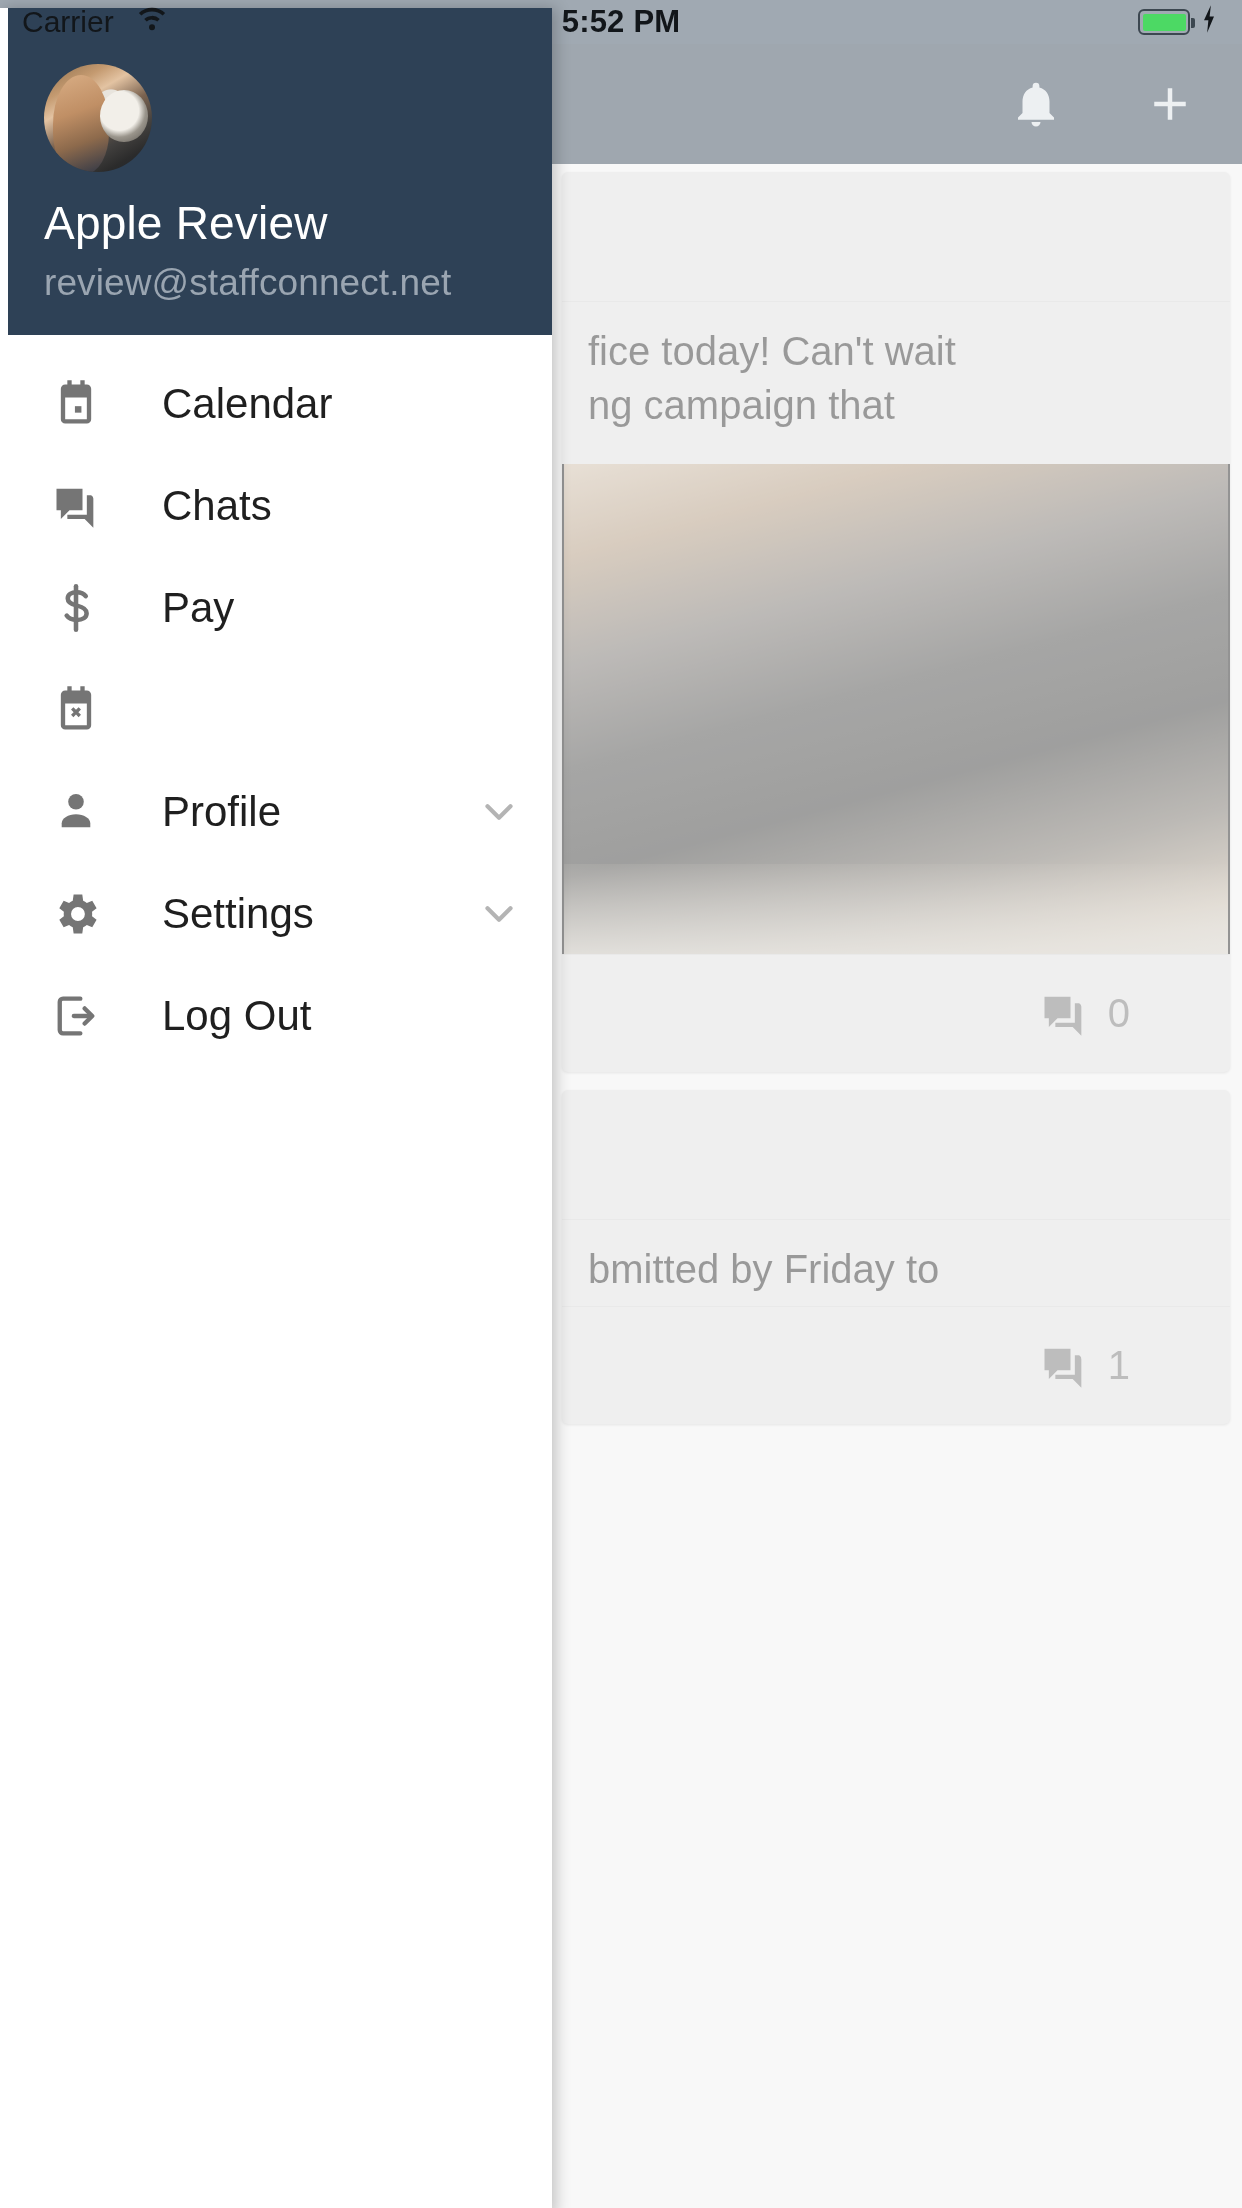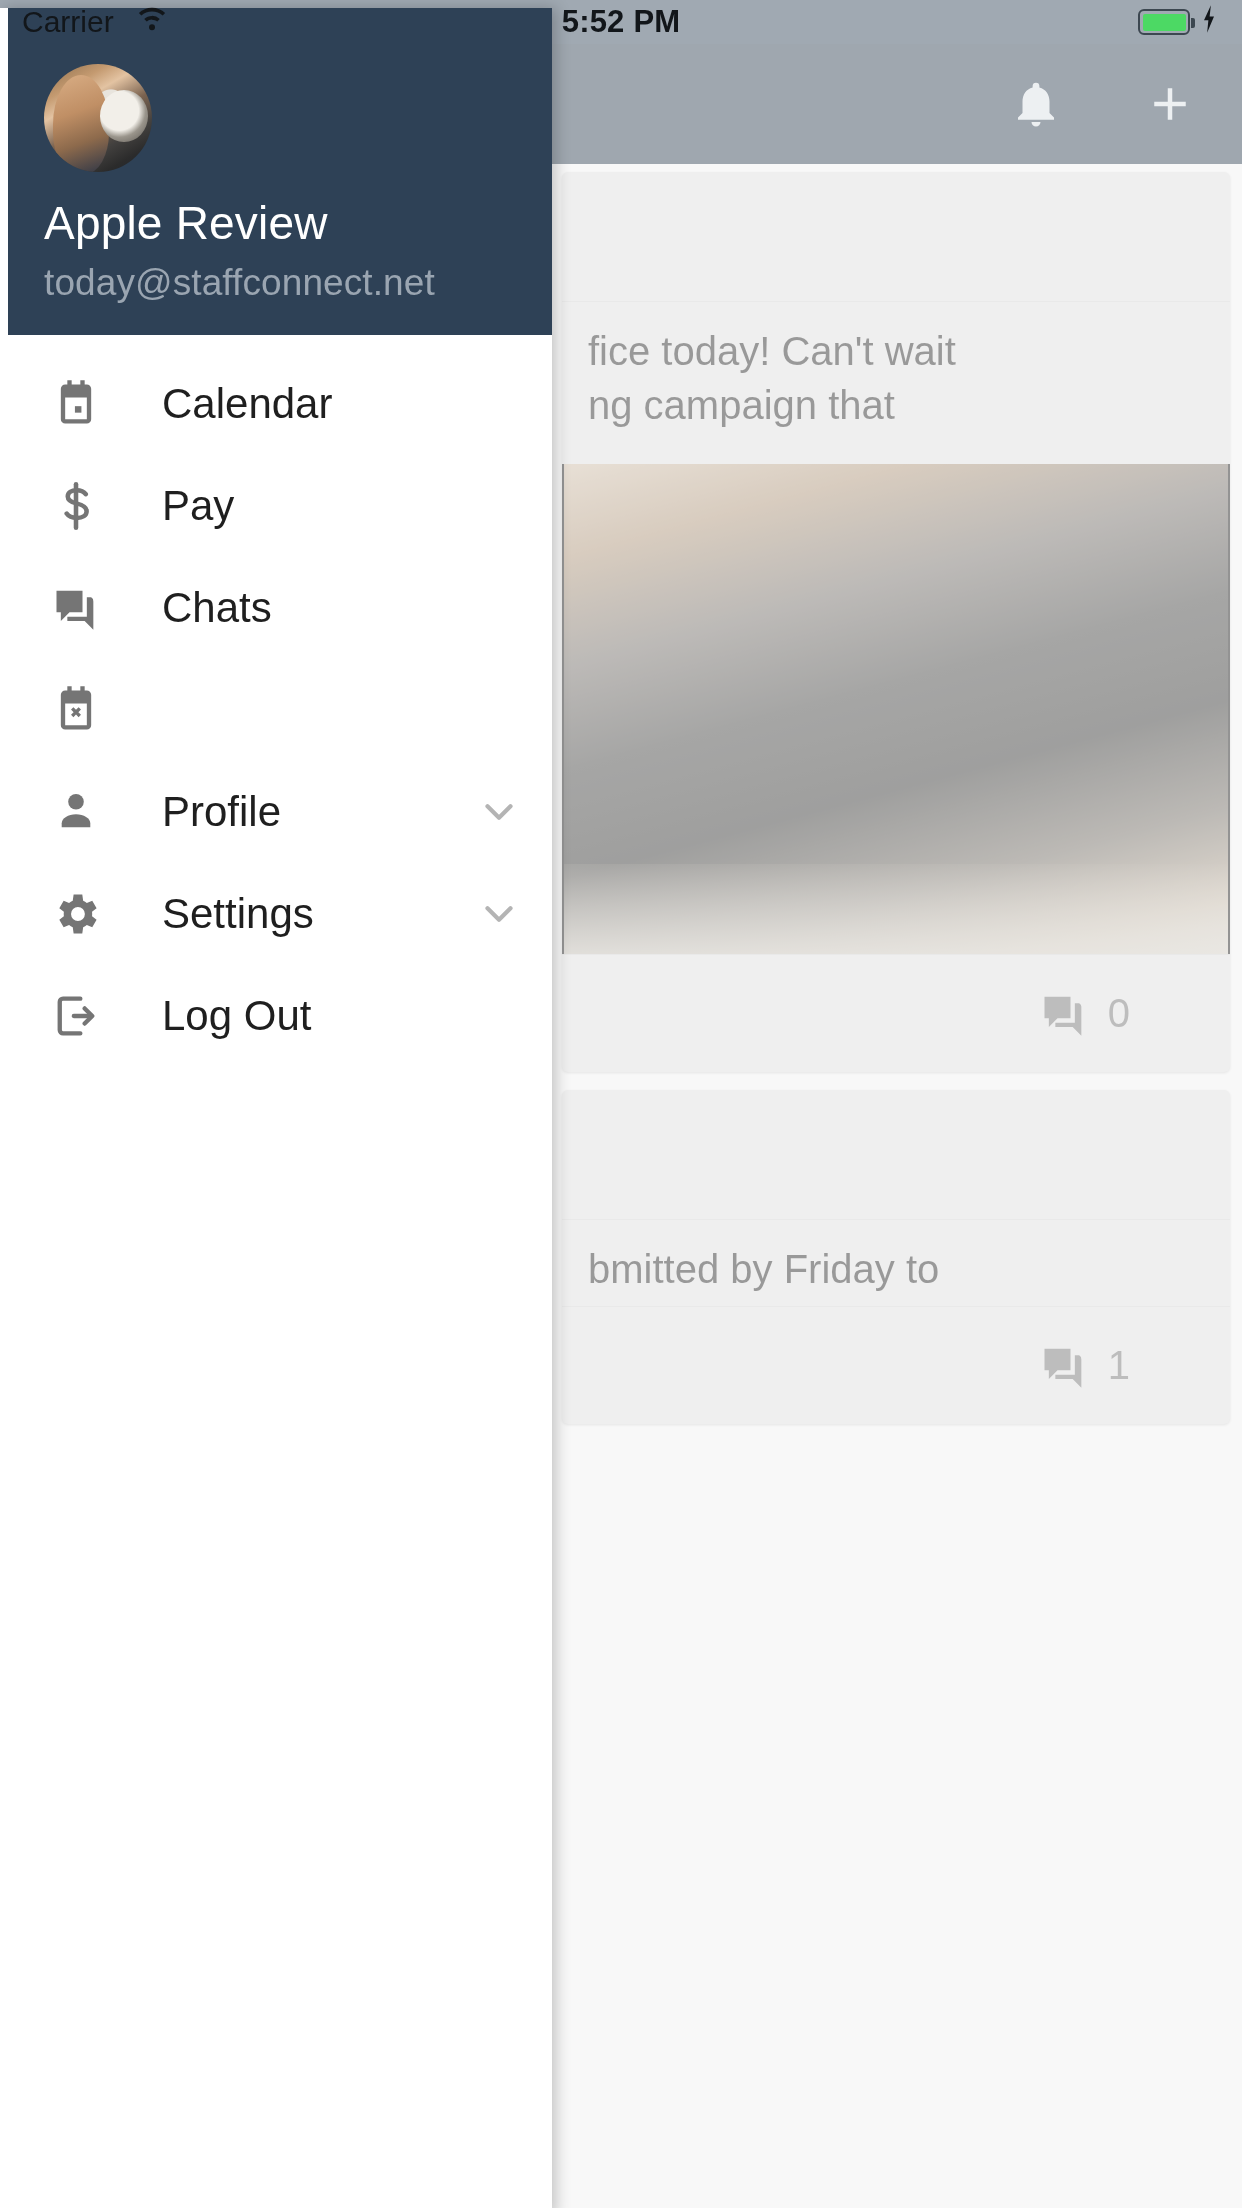--- a/index.html
+++ b/index.html
@@ -233,52 +233,52 @@
   </div>
 </div>
 
 <div id="scrim"></div>
 
 <div id="drawer">
 
   <div id="drawer-header">
     <div id="avatar"></div>
     <div id="user-name">Apple Review</div>
-    <div id="user-email">today@staffconnect.net</div>
+    <div id="user-email">review@staffconnect.net</div>
   </div>
 
   <div id="menu">
 
     <div class="menu-item">
       <span class="mi-icon">
         <svg width="52" height="52" viewBox="0 0 24 24" fill="currentColor" aria-hidden="true">
           <path d="M17 3h-1V1h-2v2H10V1H8v2H7a2 2 0 0 0-2 2v14a2 2 0 0 0 2 2h10a2 2 0 0 0 2-2V5a2 2 0 0 0-2-2zm0 16H7V9h10v10z"></path>
           <path d="M11.5 13h3v3h-3z"></path>
         </svg>
       </span>
       <span class="mi-label">Calendar</span>
+    </div>
+
+    <div class="menu-item">
+      <span class="mi-icon">
+        <svg width="52" height="52" viewBox="0 0 24 24" fill="currentColor" aria-hidden="true">
+          <path d="M15 4H3v10h2v4l4-4h6V4zm6 3h-4v9H8v2h8l4 4V9a2 2 0 0 0-1-2z"></path>
+        </svg>
+      </span>
+      <span class="mi-label">Chats</span>
     </div>
 
     <div class="menu-item">
       <span class="mi-icon">
         <svg width="52" height="52" viewBox="0 0 24 24" fill="none" stroke="currentColor" stroke-width="2.1" stroke-linecap="round" stroke-linejoin="round" aria-hidden="true">
           <path d="M12 2v20"></path>
           <path d="M16.5 6.5c-.8-1.1-2.3-1.8-4.2-1.8-2.4 0-4.1 1.1-4.1 2.9 0 1.9 1.6 2.7 4.3 3.3 2.9.7 4.4 1.6 4.4 3.5 0 2-1.9 3.1-4.5 3.1-2.2 0-3.9-.8-4.7-2"></path>
         </svg>
       </span>
       <span class="mi-label">Pay</span>
-    </div>
-
-    <div class="menu-item">
-      <span class="mi-icon">
-        <svg width="52" height="52" viewBox="0 0 24 24" fill="currentColor" aria-hidden="true">
-          <path d="M15 4H3v10h2v4l4-4h6V4zm6 3h-4v9H8v2h8l4 4V9a2 2 0 0 0-1-2z"></path>
-        </svg>
-      </span>
-      <span class="mi-label">Chats</span>
     </div>
 
     <div class="menu-item">
       <span class="mi-icon">
         <svg width="52" height="52" viewBox="0 0 24 24" fill="currentColor" aria-hidden="true">
           <path d="M17 3h-1V1h-2v2H10V1H8v2H7a2 2 0 0 0-2 2v14a2 2 0 0 0 2 2h10a2 2 0 0 0 2-2V5a2 2 0 0 0-2-2zm0 16H7V9h10v10z"></path>
           <path d="M14.3 11.8l-1.1-1.1-1.2 1.2-1.2-1.2-1.1 1.1 1.2 1.2-1.2 1.2 1.1 1.1 1.2-1.2 1.2 1.2 1.1-1.1-1.2-1.2z"></path>
         </svg>
       </span>
     </div>

